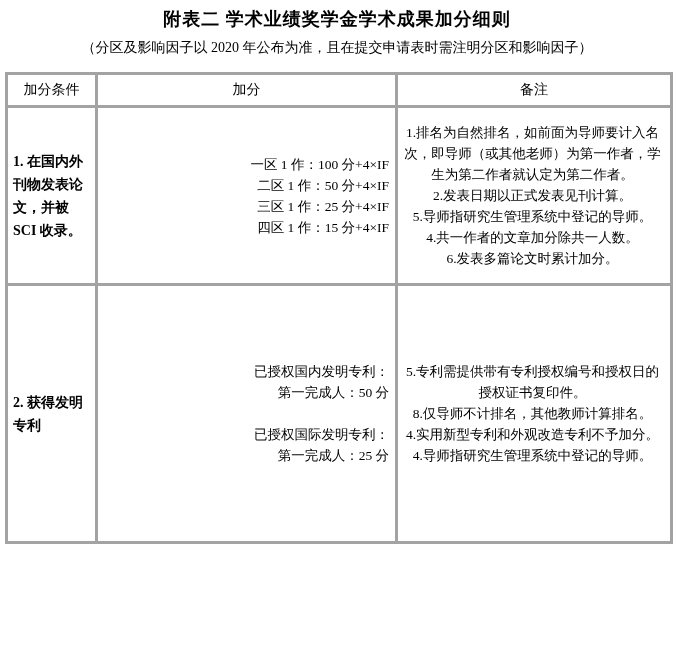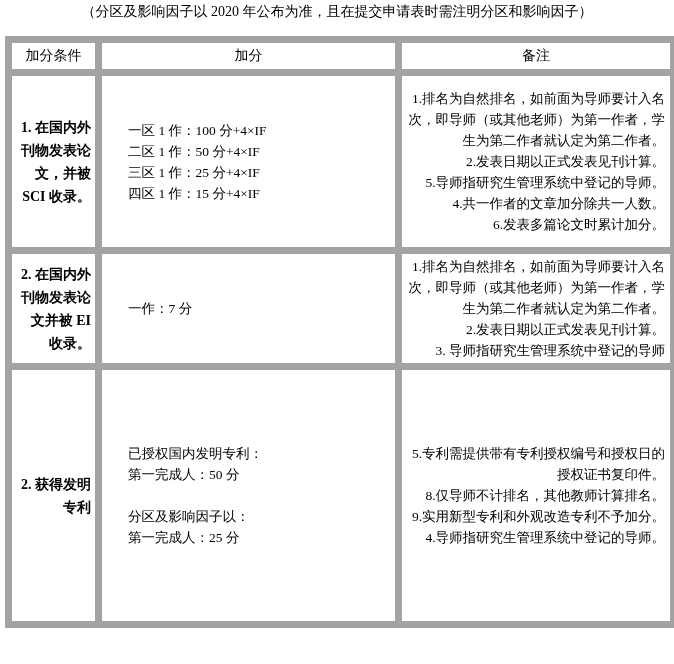--- a/index.html
+++ b/index.html
@@ -19,76 +19,77 @@
   .doc-title {
     margin: 0;
     padding-top: 8px;
     text-align: center;
     font-size: 18px;
     font-weight: bold;
     letter-spacing: 1px;
     line-height: 22px;
   }
   .doc-subtitle {
-    margin: 3px 0 0 0;
+    margin: 9px 0 0 0;
     text-align: center;
     font-size: 14px;
     line-height: 17px;
   }
   table.rules {
     border-collapse: collapse;
     table-layout: fixed;
     width: 665px;
     margin: 16px 0 0 5px;
     border: 2px solid #000000;
   }
   col.c1 { width: 90px; }
   col.c2 { width: 300px; }
   col.c3 { width: 275px; }
   th, td {
-    border: 7px solid #a3a3a3;
+    border: 3px solid #a3a3a3;
     vertical-align: middle;
     font-size: 13.5px;
     overflow: hidden;
   }
   tr.header-row { height: 33px; }
   th {
     font-weight: normal;
     text-align: center;
     font-size: 14px;
     padding: 2px 4px;
   }
   tr.row-1 { height: 178px; }
   tr.row-2 { height: 108px; }
   tr.row-3 { height: 258px; }
   td.cond {
     font-weight: bold;
     font-size: 14px;
     line-height: 23px;
     padding: 2px 4px 2px 5px;
-    text-align: right;
+    text-align: left;
   }
   td.points {
     line-height: 21px;
-    padding: 2px 6px 2px 26px;
-    text-align: left;
+    padding: 2px 6px 2px 8px;
+    text-align: right;
   }
   td.notes {
     line-height: 21px;
     padding: 2px 5px 2px 2px;
-    text-align: right;
+    text-align: center;
     margin-left: 33px;
   }
   .line { min-height: 21px; }
 </style>
 </head>
 <body>
 
 <div class="page">
 
+  <h1 class="doc-title">附表二 学术业绩奖学金学术成果加分细则</h1>
 
   <p class="doc-subtitle">（分区及影响因子以 2020 年公布为准，且在提交申请表时需注明分区和影响因子）</p>
 
   <table class="rules">
     <colgroup>
       <col class="c1">
       <col class="c2">
       <col class="c3">
     </colgroup>
     <thead>
@@ -108,43 +109,32 @@
             <div class="line">四区 1 作：15 分+4×IF</div>
           </td>
         <td class="notes">
             <div class="line">1.排名为自然排名，如前面为导师要计入名次，即导师（或其他老师）为第一作者，学生为第二作者就认定为第二作者。</div>
             <div class="line">2.发表日期以正式发表见刊计算。</div>
             <div class="line">5.导师指研究生管理系统中登记的导师。</div>
             <div class="line">4.共一作者的文章加分除共一人数。</div>
             <div class="line">6.发表多篇论文时累计加分。</div>
           </td>
       </tr>
-      <tr class="row-2">
-        <td class="cond">2. 在国内外刊物发表论文并被 EI 收录。</td>
-        <td class="points">
-            <div class="line">一作：7 分</div>
-          </td>
-        <td class="notes">
-            <div class="line">1.排名为自然排名，如前面为导师要计入名次，即导师（或其他老师）为第一作者，学生为第二作者就认定为第二作者。</div>
-            <div class="line">2.发表日期以正式发表见刊计算。</div>
-            <div class="line">3. 导师指研究生管理系统中登记的导师</div>
-          </td>
-      </tr>
       <tr class="row-3">
         <td class="cond">2. 获得发明专利</td>
         <td class="points">
             <div class="line">已授权国内发明专利：</div>
             <div class="line">第一完成人：50 分</div>
             <div class="line">&nbsp;</div>
-            <div class="line">分区及影响因子以：</div>
+            <div class="line">已授权国际发明专利：</div>
             <div class="line">第一完成人：25 分</div>
           </td>
         <td class="notes">
             <div class="line">5.专利需提供带有专利授权编号和授权日的授权证书复印件。</div>
             <div class="line">8.仅导师不计排名，其他教师计算排名。</div>
-            <div class="line">9.实用新型专利和外观改造专利不予加分。</div>
+            <div class="line">4.实用新型专利和外观改造专利不予加分。</div>
             <div class="line">4.导师指研究生管理系统中登记的导师。</div>
           </td>
       </tr>
     </tbody>
   </table>
 
 </div>
 
 </body></html>

